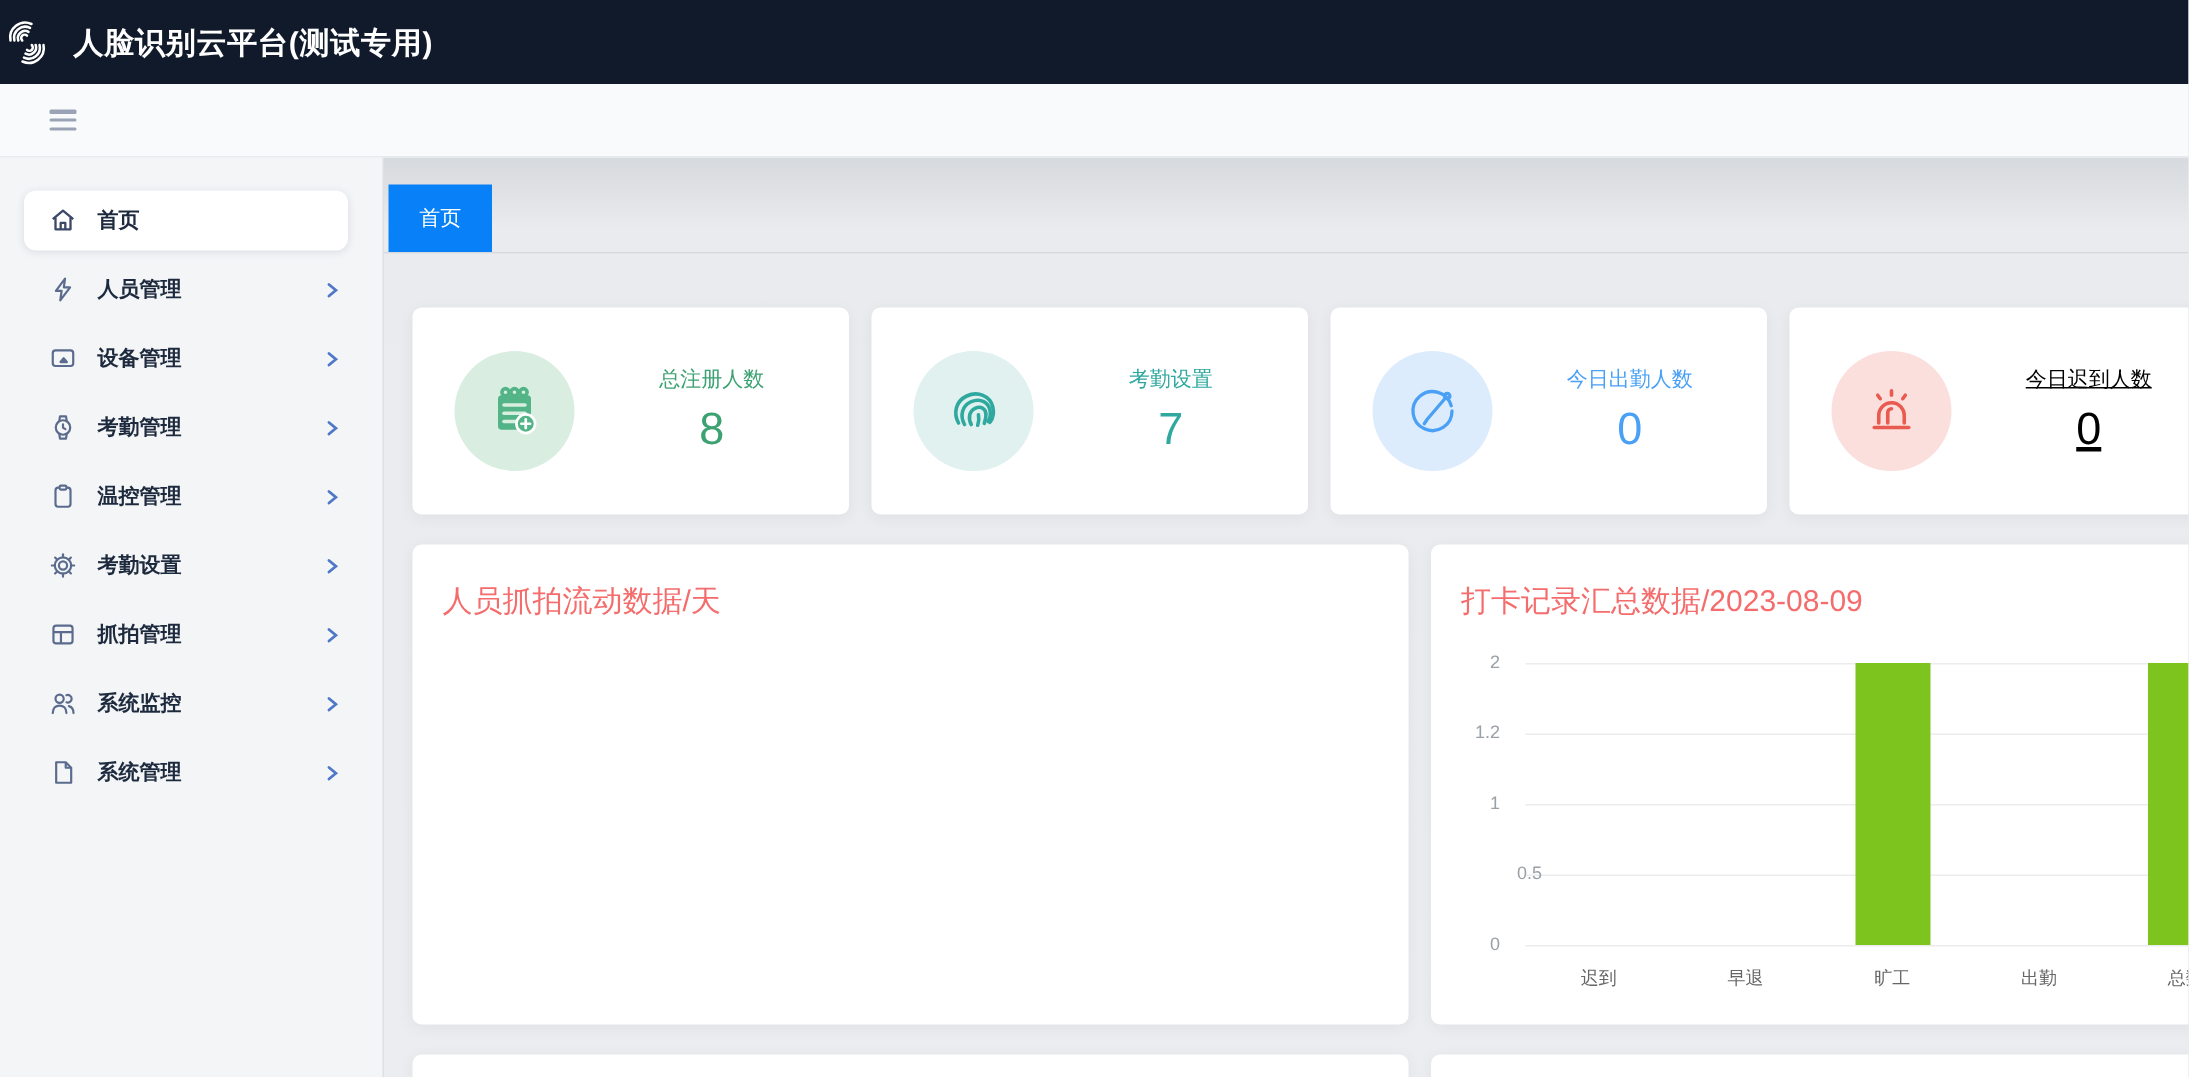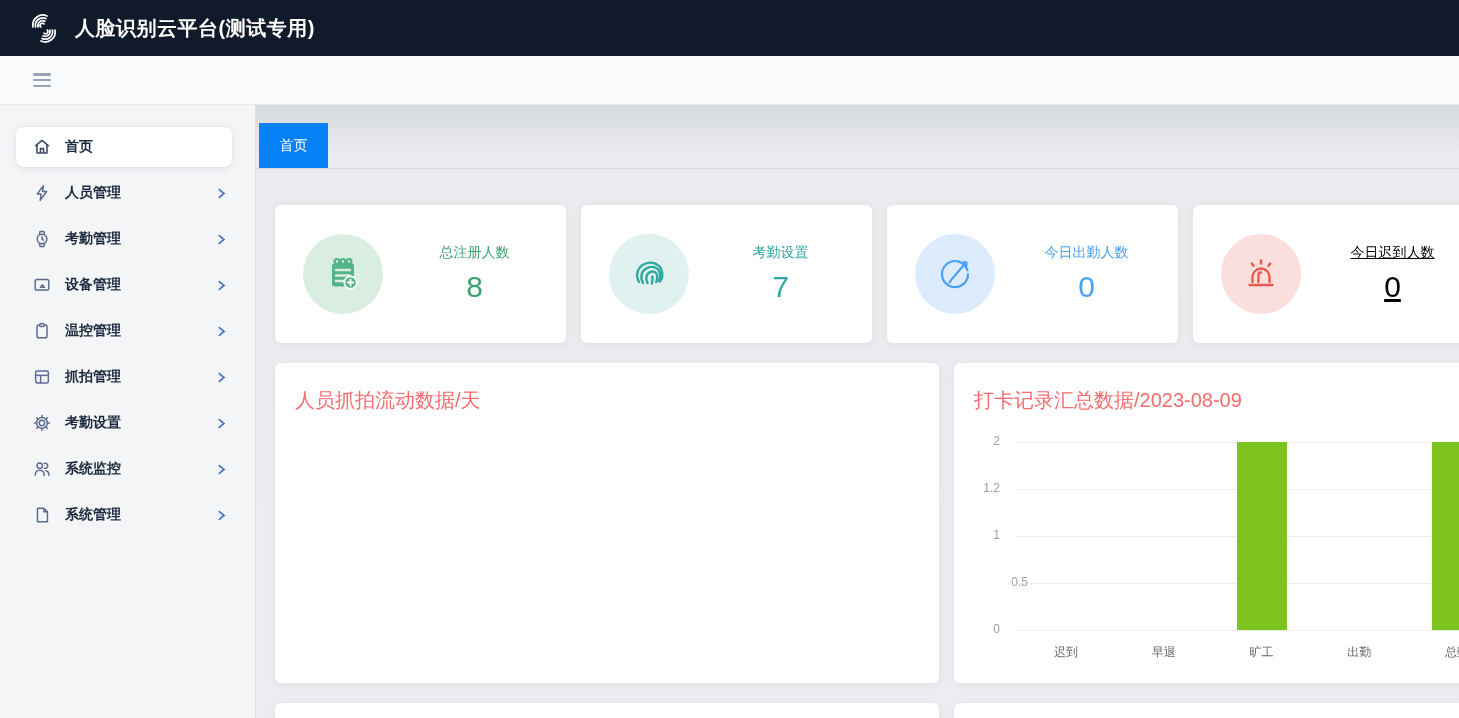--- a/index.html
+++ b/index.html
@@ -1,19 +1,19 @@
 <!DOCTYPE html>
 <html><head>
 <meta charset="utf-8">
 <style>
   * { margin:0; padding:0; box-sizing:border-box; }
   html,body { width:1459px; height:718px; overflow:hidden; font-family:"Liberation Sans","DejaVu Sans",sans-serif; background:#e9ebee; }
 
   
-  .app-header { height:56px; background:#111a2a; display:flex; align-items:center; padding-left:26px; }
+  .app-header { height:56px; background:#111a2a; display:flex; align-items:center; }
   .logo { width:36px; height:36px; display:flex; align-items:center; justify-content:center; }
   .app-title { color:#ffffff; font-size:20px; font-weight:700; margin-left:13px; letter-spacing:.5px; }
 
   
   .subheader { height:49px; background:#f9fafb; display:flex; align-items:center; padding-left:33px; border-bottom:1px solid #e8eaed; }
   .hamburger { width:18px; height:14px; display:flex; flex-direction:column; justify-content:space-between; cursor:pointer; background:none; border:none; }
   .hamburger span { display:block; height:2.5px; background:#9aa3b5; border-radius:1px; }
 
   
   .body-row { display:flex; height:613px; }
@@ -118,74 +118,58 @@
         <span class="nav-label">人员管理</span>
         <span class="nav-chevron">
           <svg width="11" height="11" viewBox="0 0 10 10" fill="none" stroke="#4f78c8" stroke-width="1.7" stroke-linecap="round">
               <polyline points="3,1.5 7.2,5 3,8.5"></polyline>
             </svg>
         </span>
       </li>
 
       <li class="nav-item">
         <span class="nav-icon">
+          <svg width="20" height="20" viewBox="0 0 22 22" fill="none" stroke="#5a6b8e" stroke-width="1.6" stroke-linejoin="round">
+            <rect x="3.5" y="5" width="15" height="11.5" rx="2"></rect>
+              <path d="M9.2 13.6 L11.5 10.8 L13.8 13.6 Z"></path>
+          </svg>
+        </span>
+        <span class="nav-label">设备管理</span>
+        <span class="nav-chevron">
+          <svg width="11" height="11" viewBox="0 0 10 10" fill="none" stroke="#4f78c8" stroke-width="1.7" stroke-linecap="round">
+              <polyline points="3,1.5 7.2,5 3,8.5"></polyline>
+            </svg>
+        </span>
+      </li>
+
+      <li class="nav-item">
+        <span class="nav-icon">
           <svg width="20" height="20" viewBox="0 0 22 22" fill="none" stroke="#5a6b8e" stroke-width="1.6" stroke-linecap="round" stroke-linejoin="round">
             <circle cx="11" cy="11" r="5.3"></circle>
               <path d="M8.3 6 L8.8 2.8 H13.2 L13.7 6"></path>
               <path d="M8.3 16 L8.8 19.2 H13.2 L13.7 16"></path>
               <path d="M11 8.6 V11.2 L12.8 12.2"></path>
           </svg>
         </span>
         <span class="nav-label">考勤管理</span>
         <span class="nav-chevron">
           <svg width="11" height="11" viewBox="0 0 10 10" fill="none" stroke="#4f78c8" stroke-width="1.7" stroke-linecap="round">
               <polyline points="3,1.5 7.2,5 3,8.5"></polyline>
             </svg>
         </span>
       </li>
 
       <li class="nav-item">
         <span class="nav-icon">
           <svg width="20" height="20" viewBox="0 0 22 22" fill="none" stroke="#5a6b8e" stroke-width="1.6" stroke-linejoin="round">
-            <rect x="3.5" y="5" width="15" height="11.5" rx="2"></rect>
-              <path d="M9.2 13.6 L11.5 10.8 L13.8 13.6 Z"></path>
-          </svg>
-        </span>
-        <span class="nav-label">设备管理</span>
-        <span class="nav-chevron">
-          <svg width="11" height="11" viewBox="0 0 10 10" fill="none" stroke="#4f78c8" stroke-width="1.7" stroke-linecap="round">
-              <polyline points="3,1.5 7.2,5 3,8.5"></polyline>
-            </svg>
-        </span>
-      </li>
-
-      <li class="nav-item">
-        <span class="nav-icon">
-          <svg width="20" height="20" viewBox="0 0 22 22" fill="none" stroke="#5a6b8e" stroke-width="1.6" stroke-linejoin="round">
             <rect x="5.5" y="4.5" width="11" height="14" rx="2"></rect>
               <rect x="8.5" y="3" width="5" height="3" rx="1" fill="#f4f5f7"></rect>
           </svg>
         </span>
         <span class="nav-label">温控管理</span>
-        <span class="nav-chevron">
-          <svg width="11" height="11" viewBox="0 0 10 10" fill="none" stroke="#4f78c8" stroke-width="1.7" stroke-linecap="round">
-              <polyline points="3,1.5 7.2,5 3,8.5"></polyline>
-            </svg>
-        </span>
-      </li>
-
-      <li class="nav-item">
-        <span class="nav-icon">
-          <svg width="20" height="20" viewBox="0 0 22 22" fill="none" stroke="#5a6b8e" stroke-width="1.6" stroke-linejoin="round">
-            <rect x="4" y="4.5" width="14" height="13" rx="2"></rect>
-              <path d="M4 9.2 H18"></path>
-              <path d="M9.5 9.2 V17.5"></path>
-          </svg>
-        </span>
-        <span class="nav-label">抓拍管理</span>
         <span class="nav-chevron">
           <svg width="11" height="11" viewBox="0 0 10 10" fill="none" stroke="#4f78c8" stroke-width="1.7" stroke-linecap="round">
               <polyline points="3,1.5 7.2,5 3,8.5"></polyline>
             </svg>
         </span>
       </li>
 
       <li class="nav-item">
         <span class="nav-icon">
           <svg width="20" height="20" viewBox="0 0 22 22" fill="none" stroke="#5a6b8e" stroke-width="1.6" stroke-linecap="round">
@@ -197,20 +181,36 @@
                 <path d="M2.8 11 H5"></path>
                 <path d="M17 11 H19.2"></path>
               <path d="M5.2 5.2 L6.8 6.8"></path>
                 <path d="M15.2 15.2 L16.8 16.8"></path>
                 <path d="M16.8 5.2 L15.2 6.8"></path>
                 <path d="M6.8 15.2 L5.2 16.8"></path>
             </g>
           </svg>
         </span>
         <span class="nav-label">考勤设置</span>
+        <span class="nav-chevron">
+          <svg width="11" height="11" viewBox="0 0 10 10" fill="none" stroke="#4f78c8" stroke-width="1.7" stroke-linecap="round">
+              <polyline points="3,1.5 7.2,5 3,8.5"></polyline>
+            </svg>
+        </span>
+      </li>
+
+      <li class="nav-item">
+        <span class="nav-icon">
+          <svg width="20" height="20" viewBox="0 0 22 22" fill="none" stroke="#5a6b8e" stroke-width="1.6" stroke-linejoin="round">
+            <rect x="4" y="4.5" width="14" height="13" rx="2"></rect>
+              <path d="M4 9.2 H18"></path>
+              <path d="M9.5 9.2 V17.5"></path>
+          </svg>
+        </span>
+        <span class="nav-label">抓拍管理</span>
         <span class="nav-chevron">
           <svg width="11" height="11" viewBox="0 0 10 10" fill="none" stroke="#4f78c8" stroke-width="1.7" stroke-linecap="round">
               <polyline points="3,1.5 7.2,5 3,8.5"></polyline>
             </svg>
         </span>
       </li>
 
       <li class="nav-item">
         <span class="nav-icon">
           <svg width="20" height="20" viewBox="0 0 22 22" fill="none" stroke="#5a6b8e" stroke-width="1.6" stroke-linecap="round">

